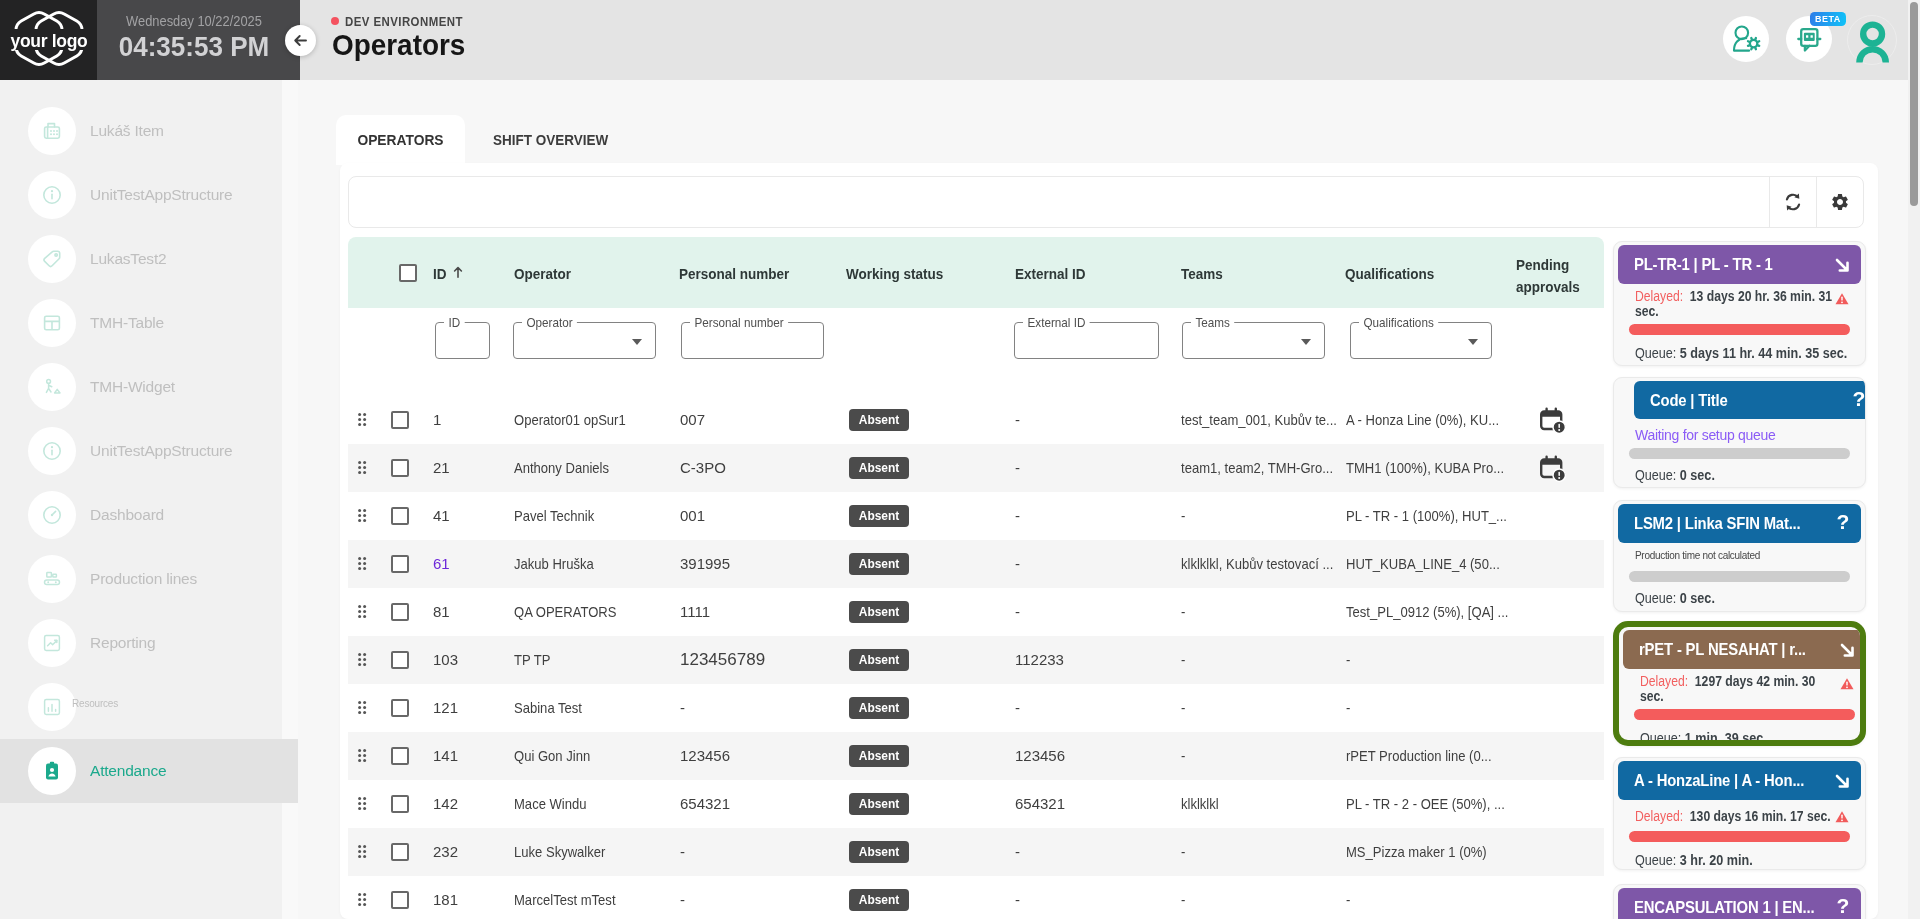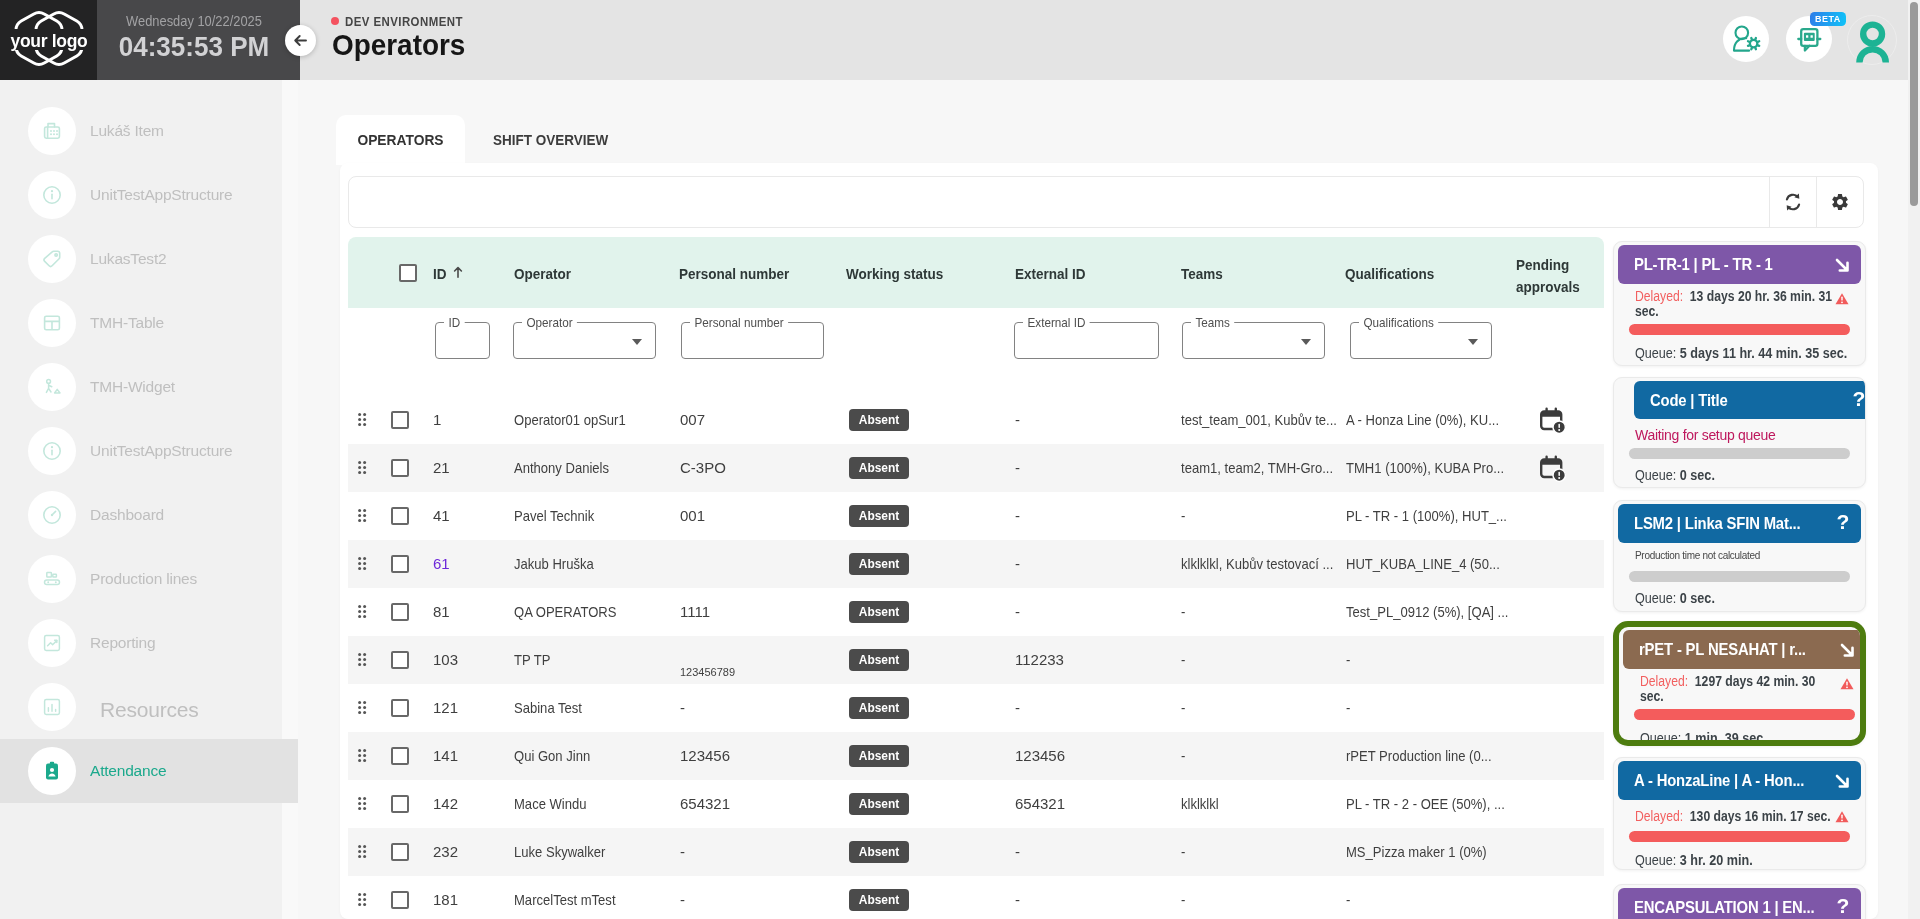--- a/index.html
+++ b/index.html
@@ -161,21 +161,21 @@
       </g>
     </svg>
 <div class="abs" style="left:90px;top:634px;font-size:15.5px;font-weight:500;color:#bfbfbf;letter-spacing:-0.2px">Reporting</div>
 <div class="abs" style="left:28px;top:683px;width:48px;height:48px;border-radius:50%;background:#fff"></div>
 <svg class="abs" style="left:40px;top:695px" width="24" height="24" viewBox="0 0 24 24">
       <g fill="none" stroke="#c3e7dc" stroke-width="1.5" stroke-linecap="round" stroke-linejoin="round">
 <rect x="4.6" y="4.6" width="14.8" height="14.8" rx="1.6"></rect>
         <path d="M8.4 16.2v-3.4M12 16.2v-6.6M15.6 16.2v-1.8"></path>
       </g>
     </svg>
-<div class="abs" style="left:100px;top:698px;font-size:21px;font-weight:500;color:#bfbfbf;letter-spacing:-0.2px">Resources</div>
+<div class="abs" style="left:72px;top:698px;font-size:10px;font-weight:500;color:#bfbfbf;letter-spacing:-0.2px">Resources</div>
 <div class="abs" style="left:28px;top:747px;width:48px;height:48px;border-radius:50%;background:#fff"></div>
 <svg class="abs" style="left:40px;top:759px" width="24" height="24" viewBox="0 0 24 24">
       <g fill="#1ba98c">
         <rect x="6" y="4.6" width="12" height="15.8" rx="2"></rect>
         <rect x="9.8" y="2.8" width="4.4" height="3.6" rx="1.1"></rect>
       </g>
 <circle cx="12" cy="11" r="2.1" fill="#fff"></circle>
       <path d="M8.4 17.6c.5-2 2-3.1 3.6-3.1s3.1 1.1 3.6 3.1z" fill="#fff"></path>
     </svg>
 <div class="abs" style="left:90px;top:762px;font-size:15.5px;font-weight:500;color:#1ba98c;letter-spacing:-0.2px">Attendance</div>
@@ -322,20 +322,21 @@
           <circle cx="6.6" cy="1.6" r="1.5"></circle>
           <circle cx="1.6" cy="6.6" r="1.5"></circle>
           <circle cx="6.6" cy="6.6" r="1.5"></circle>
           <circle cx="1.6" cy="11.6" r="1.5"></circle>
           <circle cx="6.6" cy="11.6" r="1.5"></circle>
         </g>
       </svg>
       <div style="position:absolute;left:43px;top:15px;width:18px;height:18px;border:2px solid #686868;border-radius:2px;background:#fff"></div>
       <div style="position:absolute;top:0;height:48px;line-height:48px;font-size:15px;color:#6d28d9;white-space:nowrap;left:85px;width:80px">61</div>
       <div class="sx87" style="position:absolute;top:0;height:48px;line-height:48px;font-size:15px;color:#3f3f3f;white-space:nowrap;left:166px;width:190px">Jakub Hruška</div>
+      <div style="position:absolute;top:0;height:48px;line-height:48px;font-size:15px;color:#3f3f3f;white-space:nowrap;left:332px;width:160px">391995</div>
       <div style="position:absolute;left:501px;top:13px;width:60px;height:22px;background:#4b4b4b;border-radius:4px;color:#fff;font-size:13px;font-weight:bold;text-align:center;line-height:22px"><span style="display:inline-block;transform:scaleX(.92)">Absent</span></div>
       <div style="position:absolute;top:0;height:48px;line-height:48px;font-size:15px;color:#3f3f3f;white-space:nowrap;left:667px;width:150px">-</div>
       <div class="sx87" style="position:absolute;top:0;height:48px;line-height:48px;font-size:15px;color:#3f3f3f;white-space:nowrap;left:833px;width:185px">klklklkl, Kubův testovací ...</div>
       <div class="sx87" style="position:absolute;top:0;height:48px;line-height:48px;font-size:15px;color:#3f3f3f;white-space:nowrap;left:998px;width:190px">HUT_KUBA_LINE_4 (50...</div>
     </div>
 <div class="abs" style="left:348px;top:588px;width:1256px;height:48px;">
       <svg width="10" height="14" viewBox="0 0 10 14" style="position:absolute;left:10px;top:17px">
         <g fill="#555">
           <circle cx="1.6" cy="1.6" r="1.5"></circle>
           <circle cx="6.6" cy="1.6" r="1.5"></circle>
@@ -361,21 +362,21 @@
           <circle cx="6.6" cy="1.6" r="1.5"></circle>
           <circle cx="1.6" cy="6.6" r="1.5"></circle>
           <circle cx="6.6" cy="6.6" r="1.5"></circle>
           <circle cx="1.6" cy="11.6" r="1.5"></circle>
           <circle cx="6.6" cy="11.6" r="1.5"></circle>
         </g>
       </svg>
       <div style="position:absolute;left:43px;top:15px;width:18px;height:18px;border:2px solid #686868;border-radius:2px;background:#fff"></div>
       <div style="position:absolute;top:0;height:48px;line-height:48px;font-size:15px;color:#3f3f3f;white-space:nowrap;left:85px;width:80px">103</div>
       <div class="sx87" style="position:absolute;top:0;height:48px;line-height:48px;font-size:15px;color:#3f3f3f;white-space:nowrap;left:166px;width:190px">TP TP</div>
-      <div style="position:absolute;top:12px;height:48px;line-height:48px;font-size:11px;color:#3f3f3f;white-space:nowrap;left:332px;width:160px">123456789</div>
+      <div style="position:absolute;top:0;height:48px;line-height:48px;font-size:17px;color:#3f3f3f;white-space:nowrap;left:332px;width:160px">123456789</div>
       <div style="position:absolute;left:501px;top:13px;width:60px;height:22px;background:#4b4b4b;border-radius:4px;color:#fff;font-size:13px;font-weight:bold;text-align:center;line-height:22px"><span style="display:inline-block;transform:scaleX(.92)">Absent</span></div>
       <div style="position:absolute;top:0;height:48px;line-height:48px;font-size:15px;color:#3f3f3f;white-space:nowrap;left:667px;width:150px">112233</div>
       <div class="sx87" style="position:absolute;top:0;height:48px;line-height:48px;font-size:15px;color:#3f3f3f;white-space:nowrap;left:833px;width:185px">-</div>
       <div class="sx87" style="position:absolute;top:0;height:48px;line-height:48px;font-size:15px;color:#3f3f3f;white-space:nowrap;left:998px;width:190px">-</div>
     </div>
 <div class="abs" style="left:348px;top:684px;width:1256px;height:48px;">
       <svg width="10" height="14" viewBox="0 0 10 14" style="position:absolute;left:10px;top:17px">
         <g fill="#555">
           <circle cx="1.6" cy="1.6" r="1.5"></circle>
           <circle cx="6.6" cy="1.6" r="1.5"></circle>
@@ -492,21 +493,21 @@
 <div class="abs" style="left:15px;top:82px;width:221px;height:11px;border-radius:6px;background:#f45c5c"></div>
 <div class="abs sx90" style="left:21px;top:103px;font-size:14px;color:#3c4348;white-space:nowrap">Queue: <b>5 days 11 hr. 44 min. 35 sec.</b></div>
     </div>
 <div class="abs" style="left:1613px;top:377px;width:253px;height:111px;background:#f8f8f8;border:1px solid #eaeaea;border-radius:9px;box-shadow:0 1px 3px rgba(0,0,0,.06);overflow:hidden">
 <div class="abs" style="left:20px;top:3px;width:243px;height:38px;background:#1169a2;border-radius:6px">
 <div class="abs sx90" style="left:16px;top:10px;width:210px;font-size:16.5px;font-weight:bold;color:#fff;letter-spacing:-0.2px;white-space:nowrap;overflow:hidden">Code | Title</div>
         <svg class="abs" style="left:218px;top:9px" width="14" height="22" viewBox="0 0 14 22">
           <text x="7" y="16" text-anchor="middle" font-family="Liberation Sans" font-size="21" font-weight="bold" fill="#fff">?</text>
         </svg>
       </div>
-<div class="abs" style="left:21px;top:49px;font-size:14px;letter-spacing:-0.3px;color:#be185d;white-space:nowrap">Waiting for setup queue</div>
+<div class="abs" style="left:21px;top:49px;font-size:14px;letter-spacing:-0.3px;color:#8b5cf6;white-space:nowrap">Waiting for setup queue</div>
 <div class="abs" style="left:15px;top:70px;width:221px;height:11px;border-radius:6px;background:#cdcdcd"></div>
 <div class="abs sx90" style="left:21px;top:89px;font-size:14px;color:#3c4348;white-space:nowrap">Queue: <b>0 sec.</b></div>
     </div>
 <div class="abs" style="left:1613px;top:500px;width:253px;height:112px;background:#f8f8f8;border:1px solid #eaeaea;border-radius:9px;box-shadow:0 1px 3px rgba(0,0,0,.06);overflow:hidden">
 <div class="abs" style="left:4px;top:3px;width:243px;height:39px;background:#1169a2;border-radius:6px">
 <div class="abs sx90" style="left:16px;top:10px;width:210px;font-size:16.5px;font-weight:bold;color:#fff;letter-spacing:-0.2px;white-space:nowrap;overflow:hidden">LSM2 | Linka SFIN Mat...</div>
         <svg class="abs" style="left:218px;top:9px" width="14" height="22" viewBox="0 0 14 22">
           <text x="7" y="16" text-anchor="middle" font-family="Liberation Sans" font-size="21" font-weight="bold" fill="#fff">?</text>
         </svg>
       </div>

